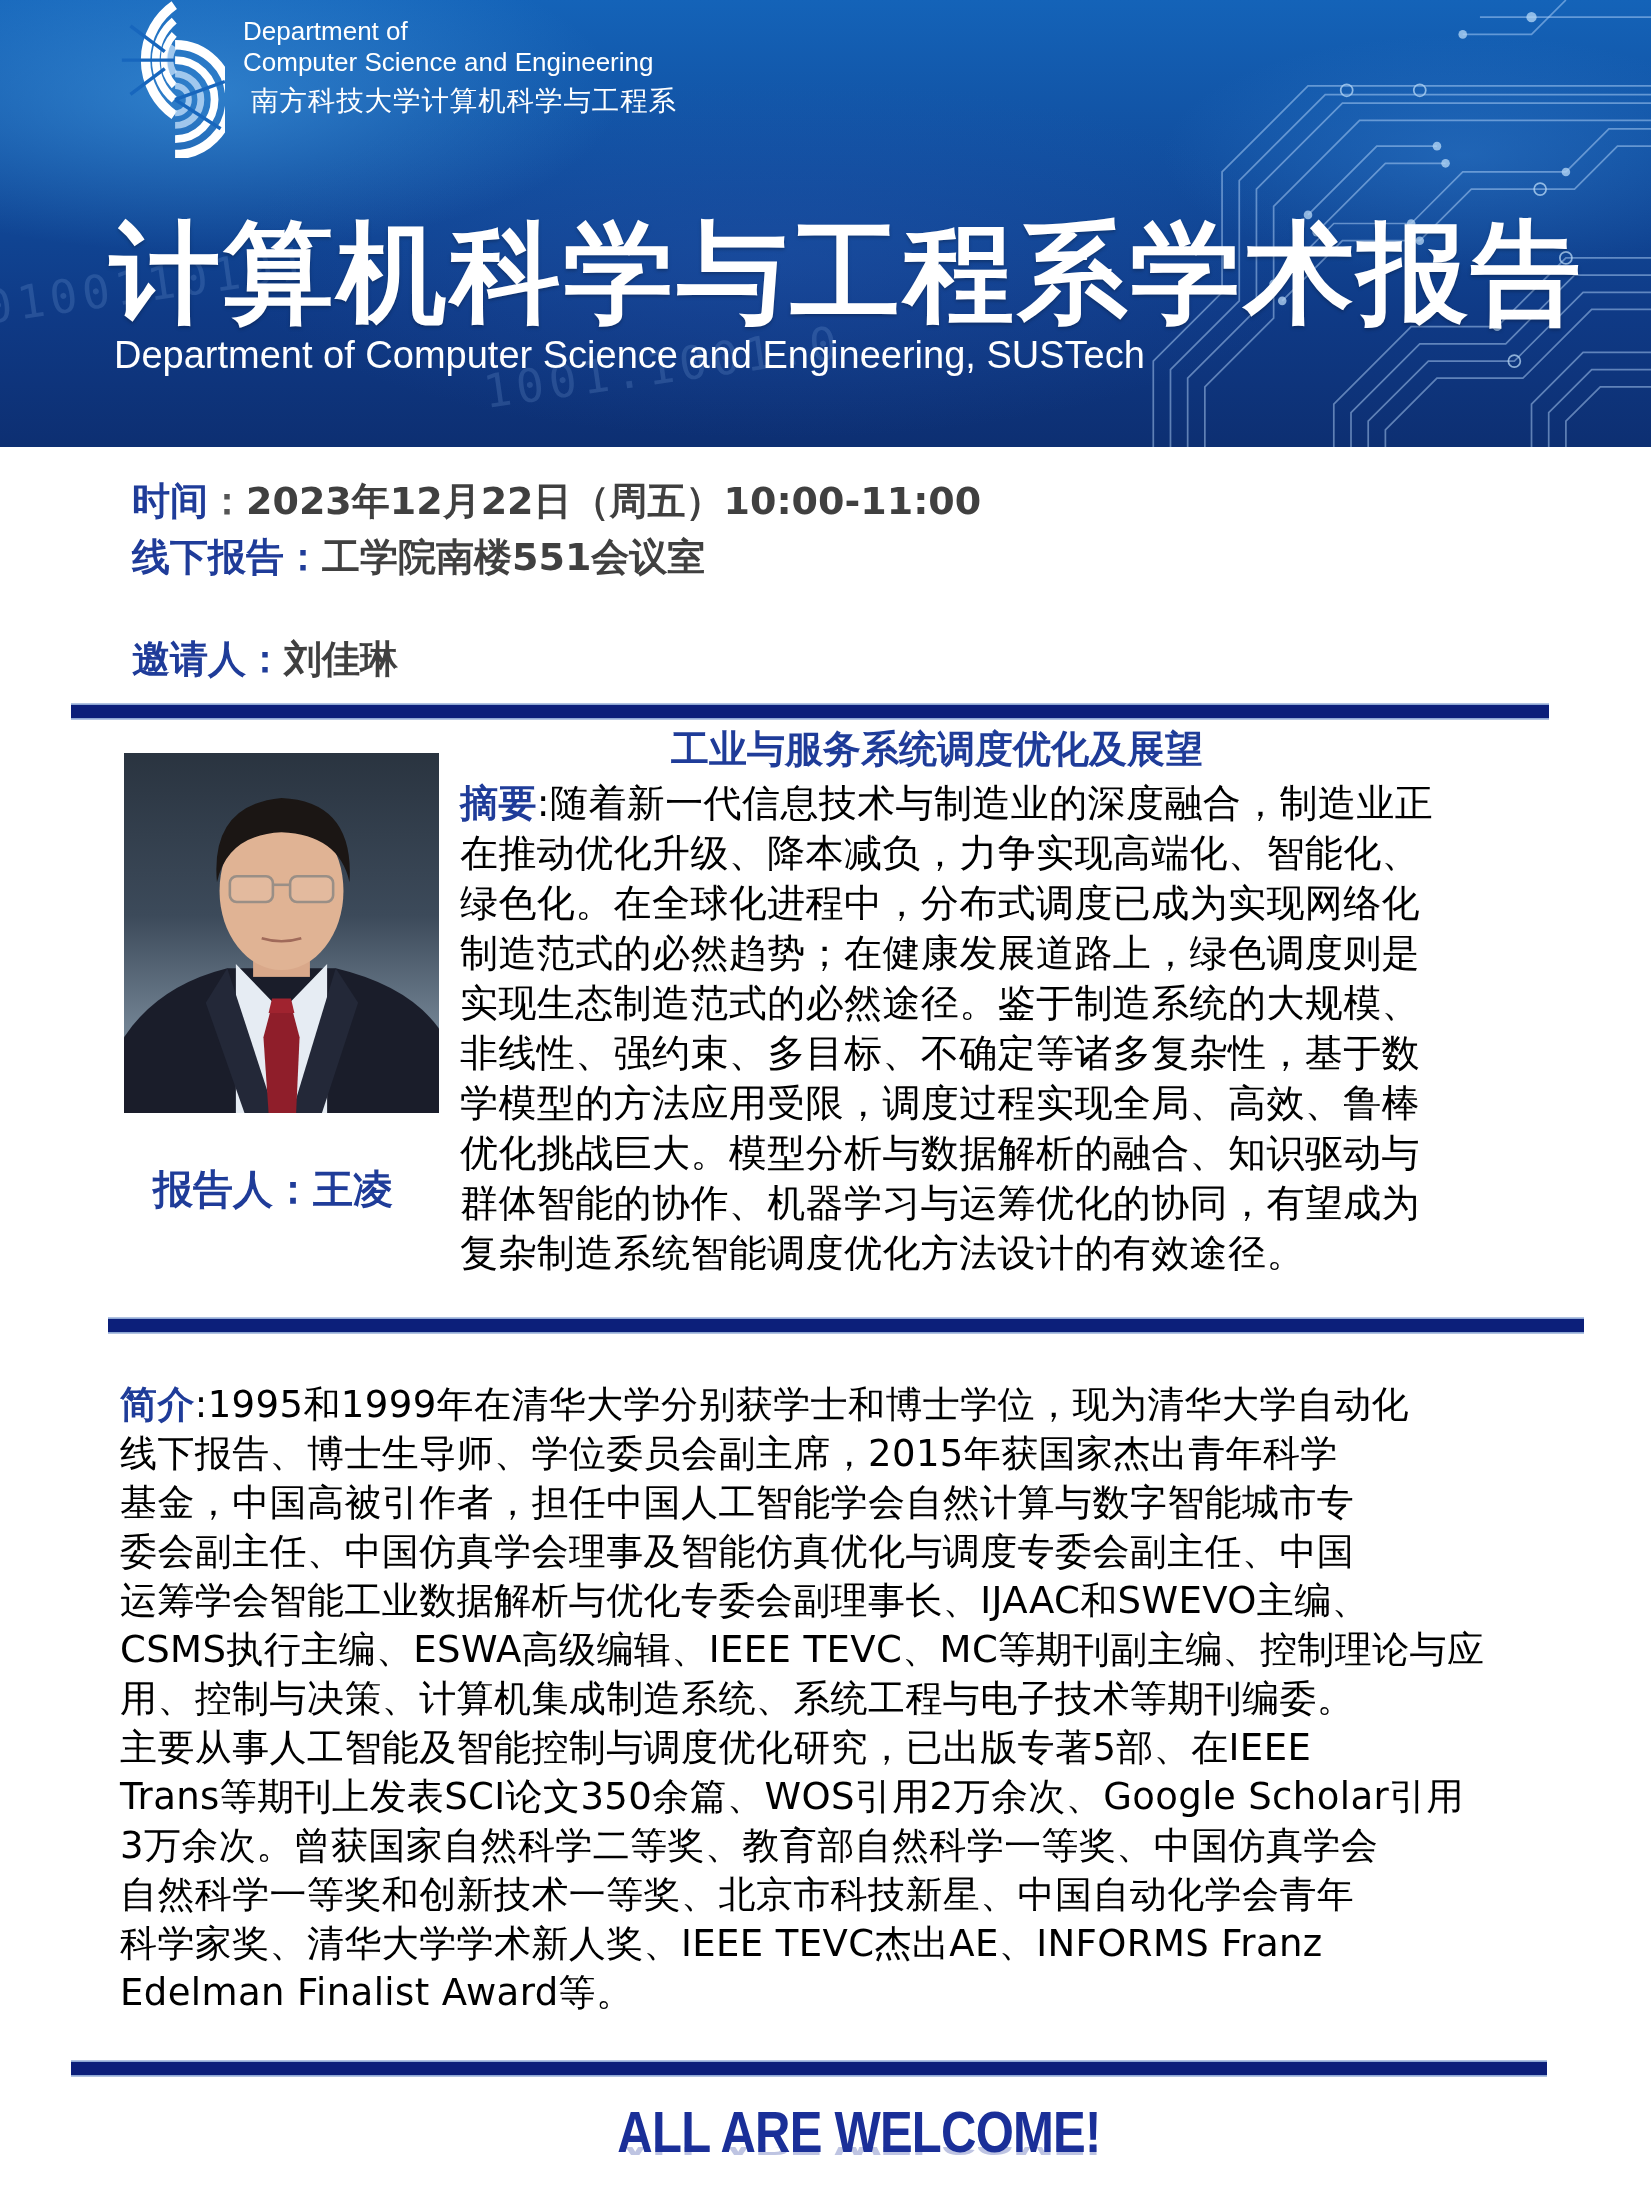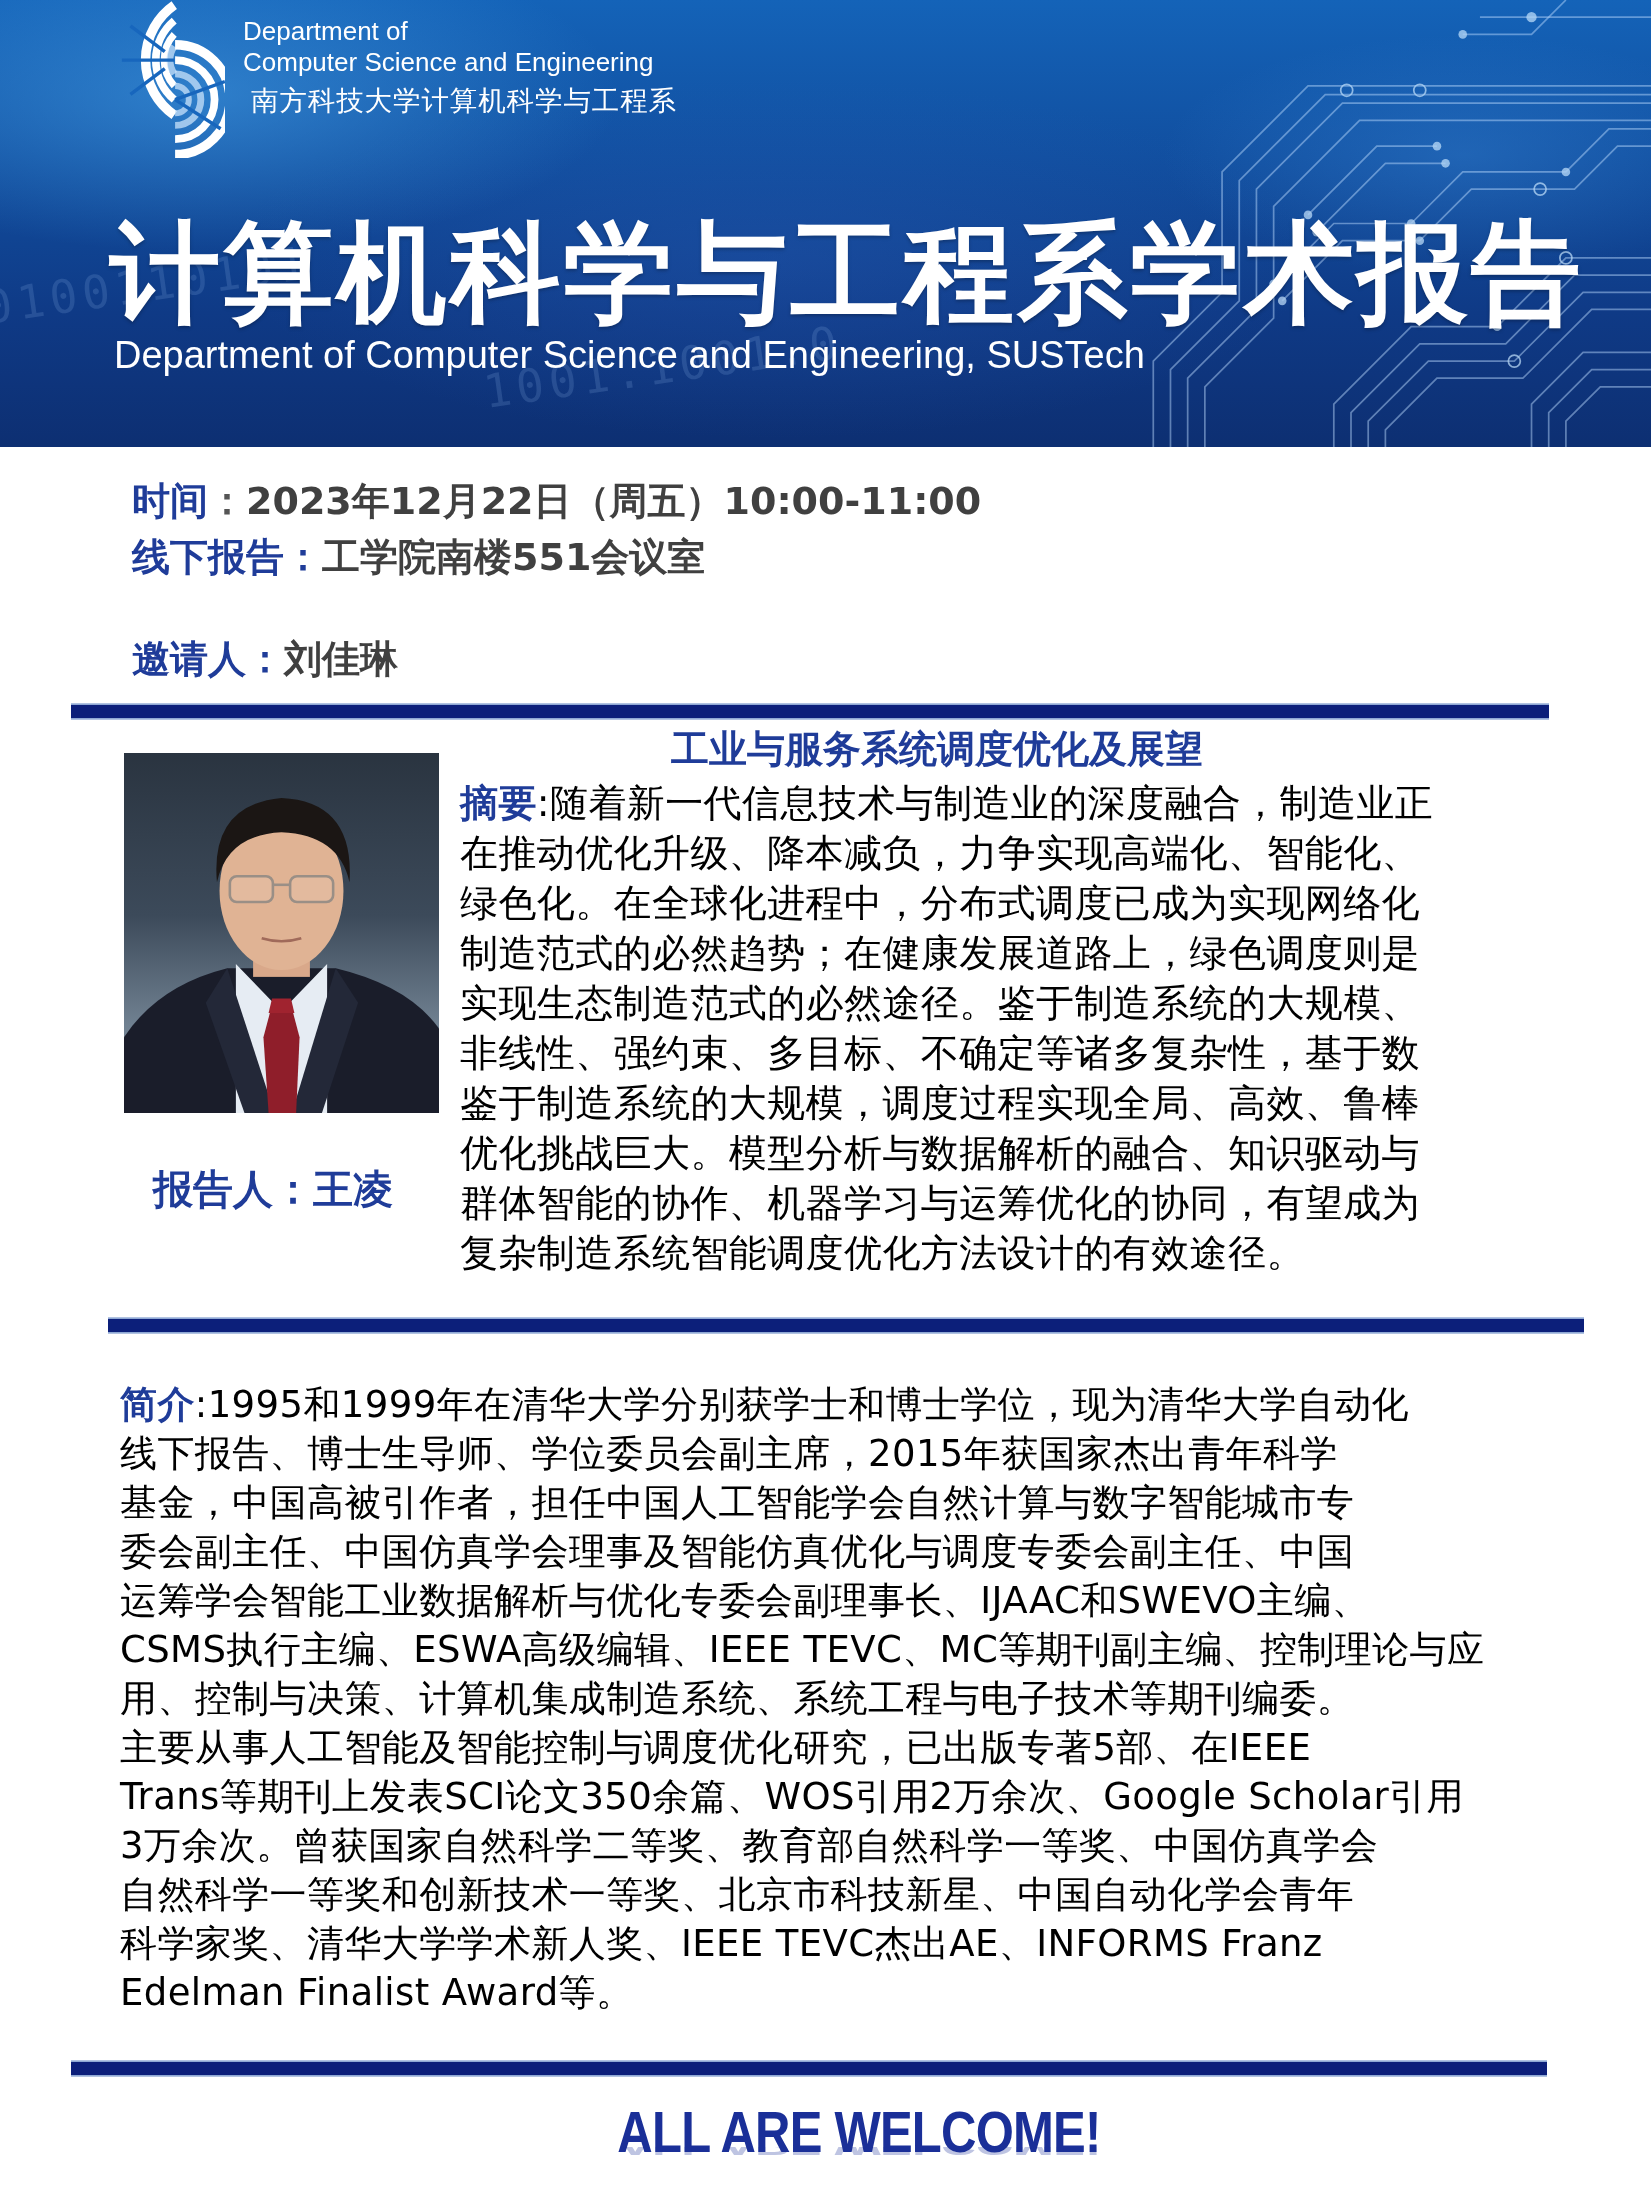--- a/index.html
+++ b/index.html
@@ -234,21 +234,21 @@
   <span>报告人：</span><span>王凌</span>
 </div>
 
 <div class="abstract">
   <span class="abs-line"><span class="lbl">摘要</span><span>:随着新一代信息技术与制造业的深度融合，制造业正</span></span>
   <span class="abs-line">在推动优化升级、降本减负，力争实现高端化、智能化、</span>
   <span class="abs-line">绿色化。在全球化进程中，分布式调度已成为实现网络化</span>
   <span class="abs-line">制造范式的必然趋势；在健康发展道路上，绿色调度则是</span>
   <span class="abs-line">实现生态制造范式的必然途径。鉴于制造系统的大规模、</span>
   <span class="abs-line">非线性、强约束、多目标、不确定等诸多复杂性，基于数</span>
-  <span class="abs-line">鉴于制造系统的大规模，调度过程实现全局、高效、鲁棒</span>
+  <span class="abs-line">学模型的方法应用受限，调度过程实现全局、高效、鲁棒</span>
   <span class="abs-line">优化挑战巨大。模型分析与数据解析的融合、知识驱动与</span>
   <span class="abs-line">群体智能的协作、机器学习与运筹优化的协同，有望成为</span>
   <span class="abs-line">复杂制造系统智能调度优化方法设计的有效途径。</span>
 </div>
 
 <div class="divider" style="left:108px;top:1319px;width:1476px;"></div>
 
 <div class="bio">
   <span class="bio-line"><span class="lbl">简介</span><span>:1995和1999年在清华大学分别获学士和博士学位，现为清华大学自动化</span></span>
   <span class="bio-line">线下报告、博士生导师、学位委员会副主席，2015年获国家杰出青年科学</span>

